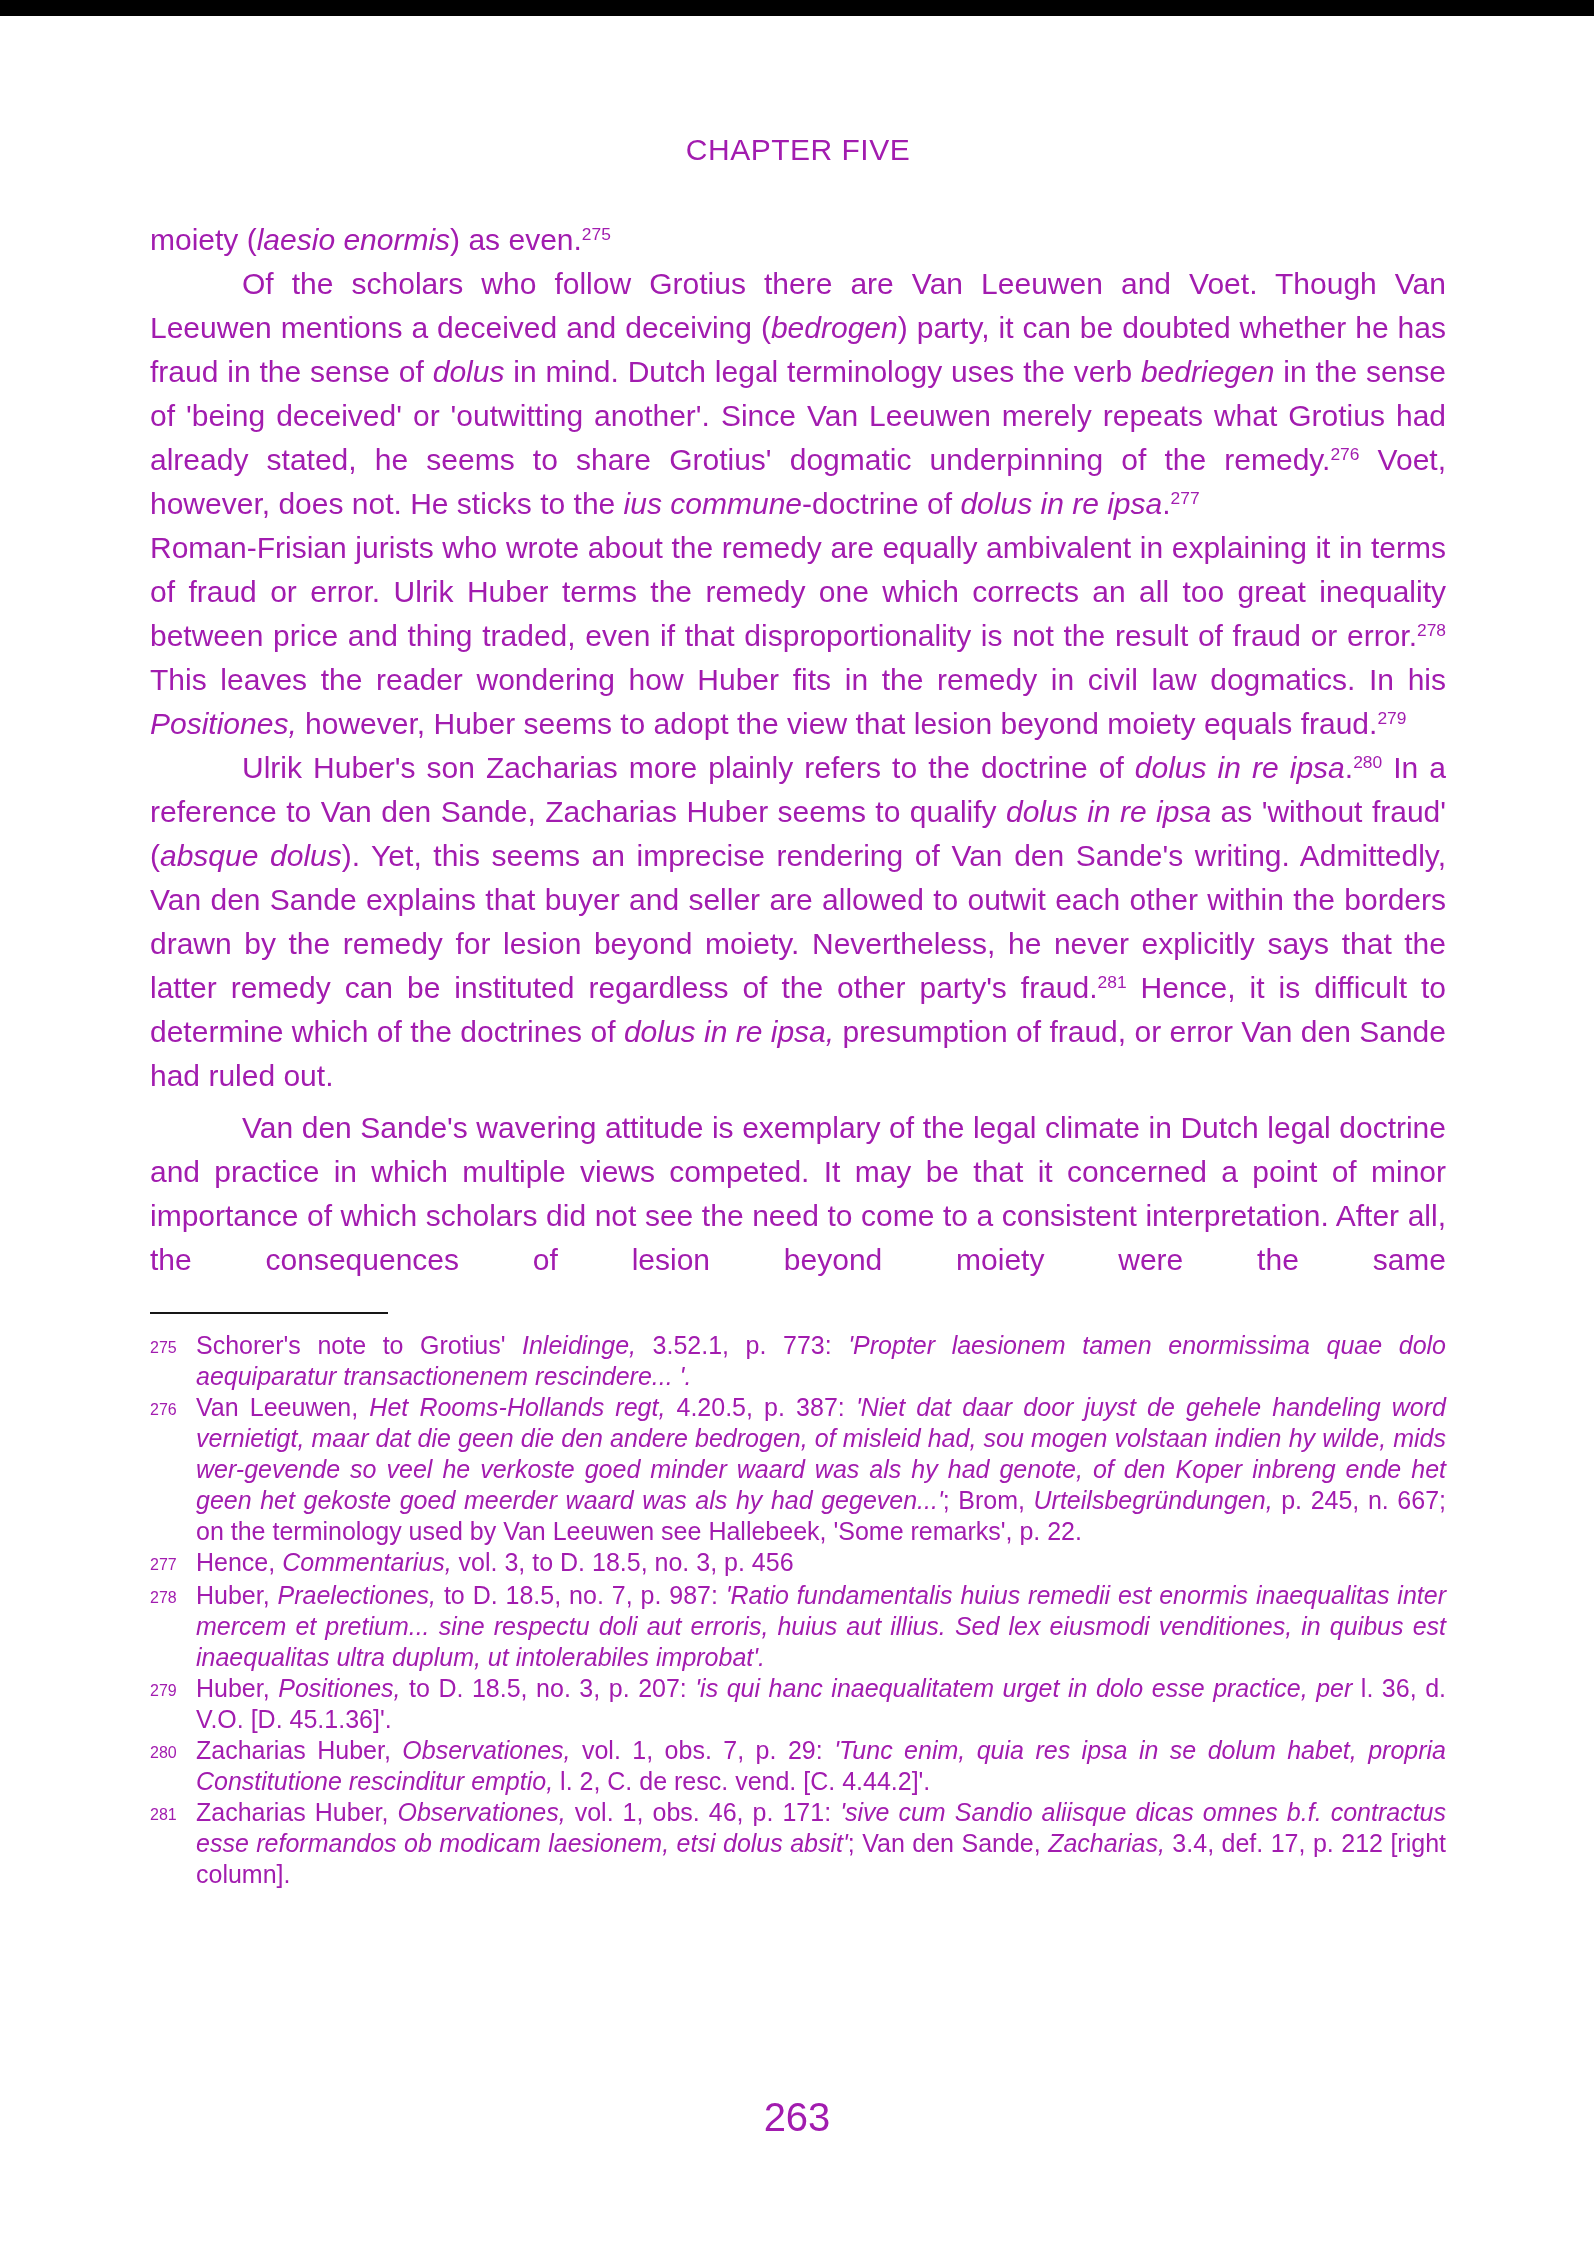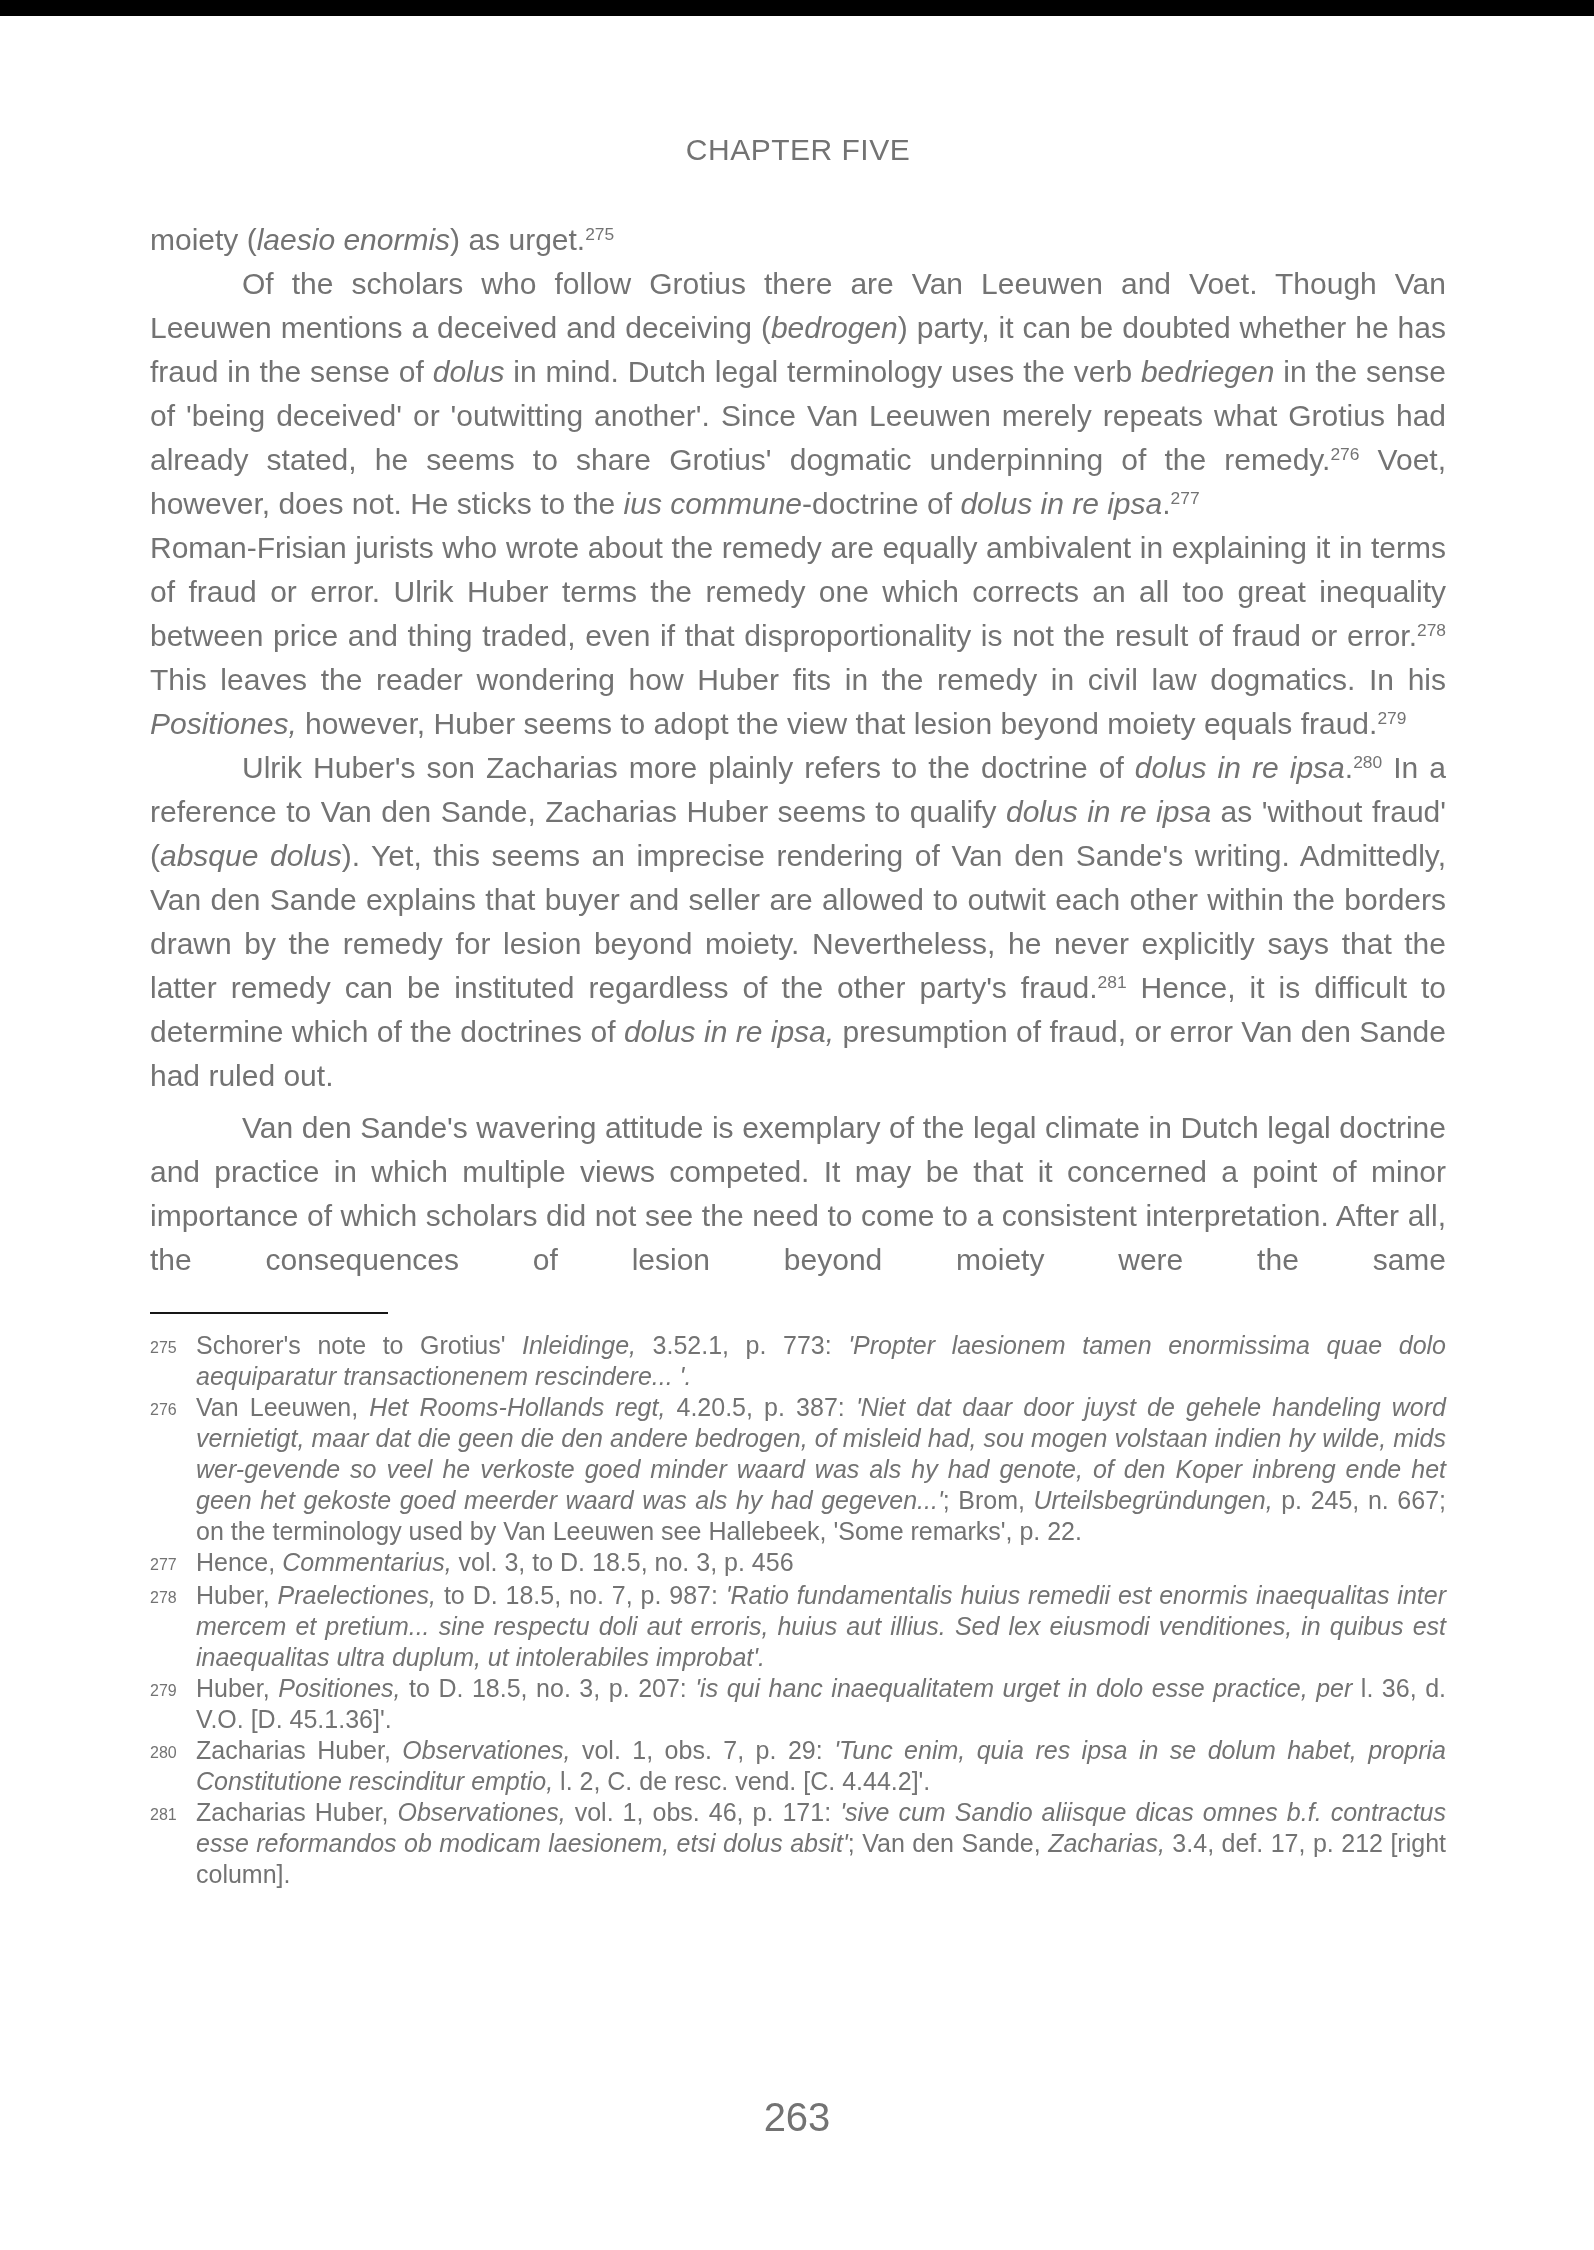--- a/index.html
+++ b/index.html
@@ -4,21 +4,21 @@
 <style>
   * { box-sizing: border-box; }
   html, body { margin: 0; padding: 0; }
   body { background: #ffffff; }
 
   .page {
     position: relative;
     width: 1594px;
     height: 2250px;
     background: #ffffff;
-    color: #737373;
+    color: #a21caf;
     font-family: "Liberation Sans", "DejaVu Sans", sans-serif;
     overflow: hidden;
   }
 
   .top-bar {
     position: absolute;
     top: 0; left: 0;
     width: 1594px; height: 16px;
     background: #000000;
   }
@@ -94,21 +94,21 @@
 </head>
 <body>
 
 <div class="page">
   <div class="top-bar"></div>
 
   <div class="content">
     <div class="chapter-header">CHAPTER FIVE</div>
 
     <div class="body-text">
-        <p class="para"><span>moiety (</span><i>laesio enormis</i><span>) as urget.</span><sup>275</sup></p>
+        <p class="para"><span>moiety (</span><i>laesio enormis</i><span>) as even.</span><sup>275</sup></p>
         <p class="para indent"><span>Of the scholars who follow Grotius there are Van Leeuwen and Voet. Though Van Leeuwen mentions a deceived and deceiving (</span><i>bedrogen</i><span>) party, it can be doubted whether he has fraud in the sense of </span><i>dolus</i><span> in mind. Dutch legal terminology uses the verb </span><i>bedriegen</i><span> in the sense of 'being deceived' or 'outwitting another'. Since Van Leeuwen merely repeats what Grotius had already stated, he seems to share Grotius' dogmatic underpinning of the remedy.</span><sup>276</sup><span> Voet, however, does not. He sticks to the </span><i>ius commune</i><span>-doctrine of </span><i>dolus in re ipsa</i><span>.</span><sup>277</sup></p>
         <p class="para space-before"><span>Roman-Frisian jurists who wrote about the remedy are equally ambivalent in explaining it in terms of fraud or error. Ulrik Huber terms the remedy one which corrects an all too great inequality between price and thing traded, even if that disproportionality is not the result of fraud or error.</span><sup>278</sup><span> This leaves the reader wondering how Huber fits in the remedy in civil law dogmatics. In his </span><i>Positiones,</i><span> however, Huber seems to adopt the view that lesion beyond moiety equals fraud.</span><sup>279</sup></p>
         <p class="para indent"><span>Ulrik Huber's son Zacharias more plainly refers to the doctrine of </span><i>dolus in re ipsa</i><span>.</span><sup>280</sup><span> In a reference to Van den Sande, Zacharias Huber seems to qualify </span><i>dolus in re ipsa</i><span> as 'without fraud' (</span><i>absque dolus</i><span>). Yet, this seems an imprecise rendering of Van den Sande's writing. Admittedly, Van den Sande explains that buyer and seller are allowed to outwit each other within the borders drawn by the remedy for lesion beyond moiety. Nevertheless, he never explicitly says that the latter remedy can be instituted regardless of the other party's fraud.</span><sup>281</sup><span> Hence, it is difficult to determine which of the doctrines of </span><i>dolus in re ipsa,</i><span> presumption of fraud, or error Van den Sande had ruled out.</span></p>
         <p class="para indent justify-last"><span>Van den Sande's wavering attitude is exemplary of the legal climate in Dutch legal doctrine and practice in which multiple views competed. It may be that it concerned a point of minor importance of which scholars did not see the need to come to a consistent interpretation. After all, the consequences of lesion beyond moiety were the same</span></p>
       </div>
 
     <div class="fn-rule"></div>
 
     <div class="footnotes">
         <div class="footnote">

